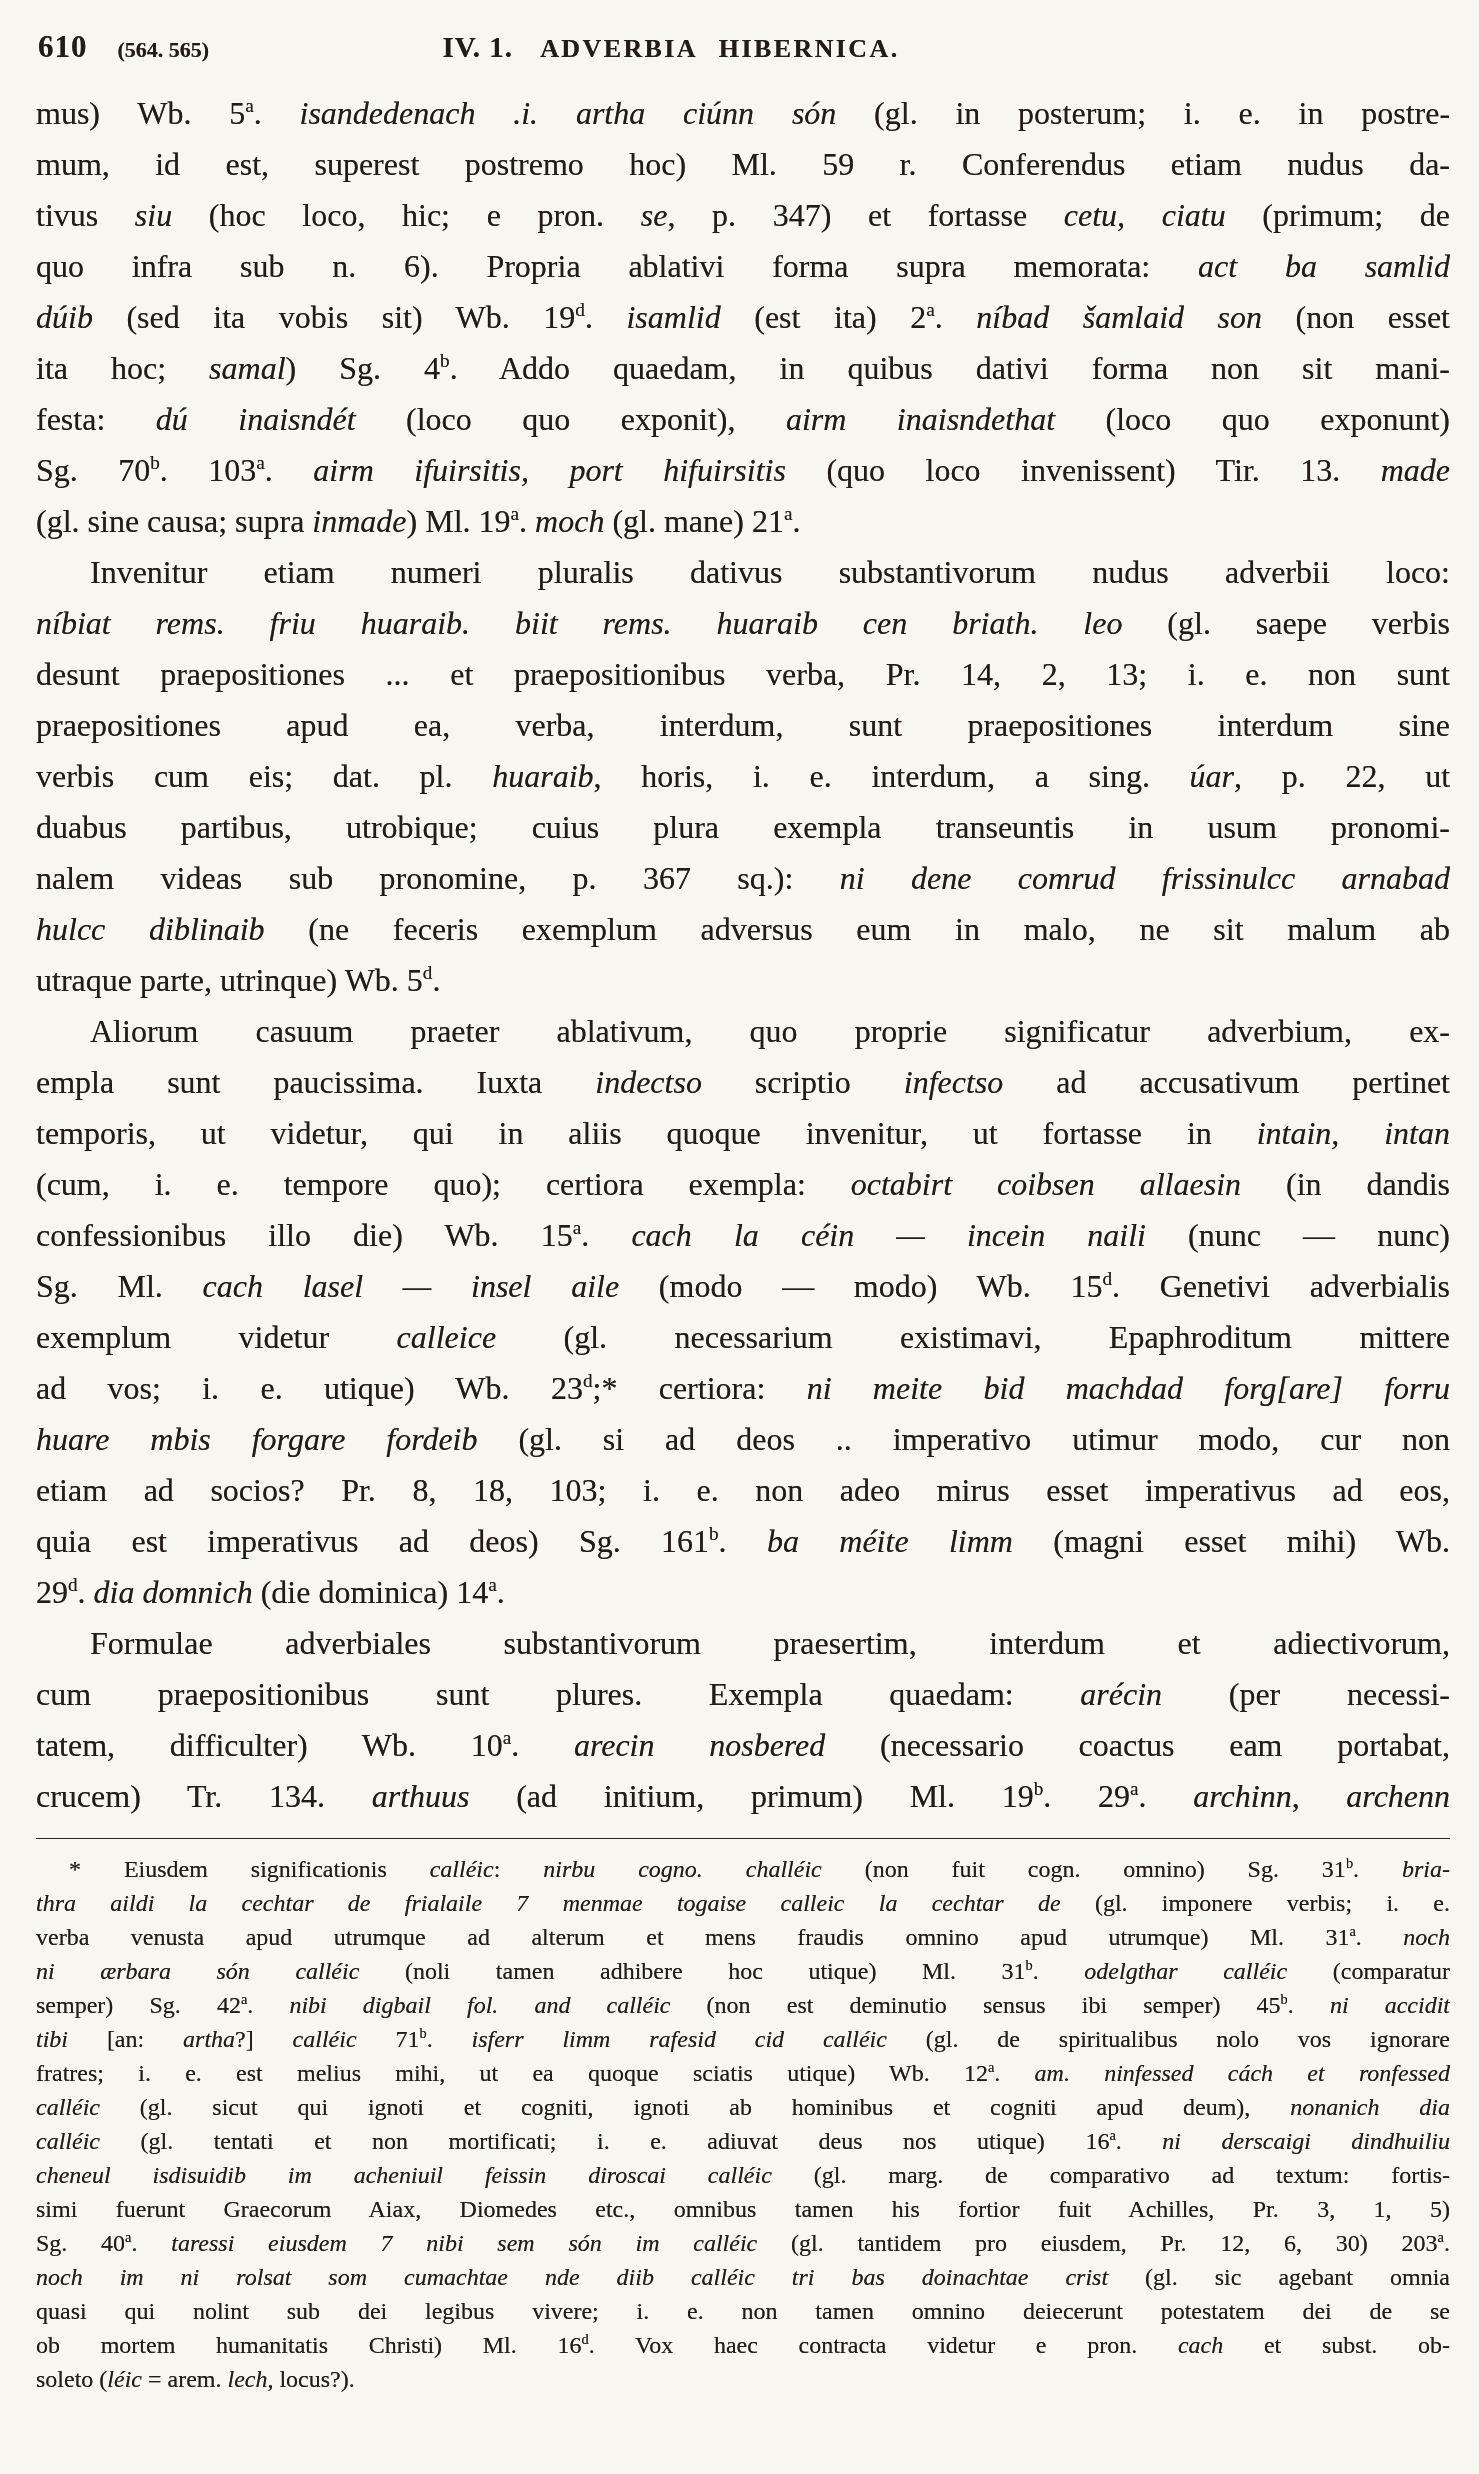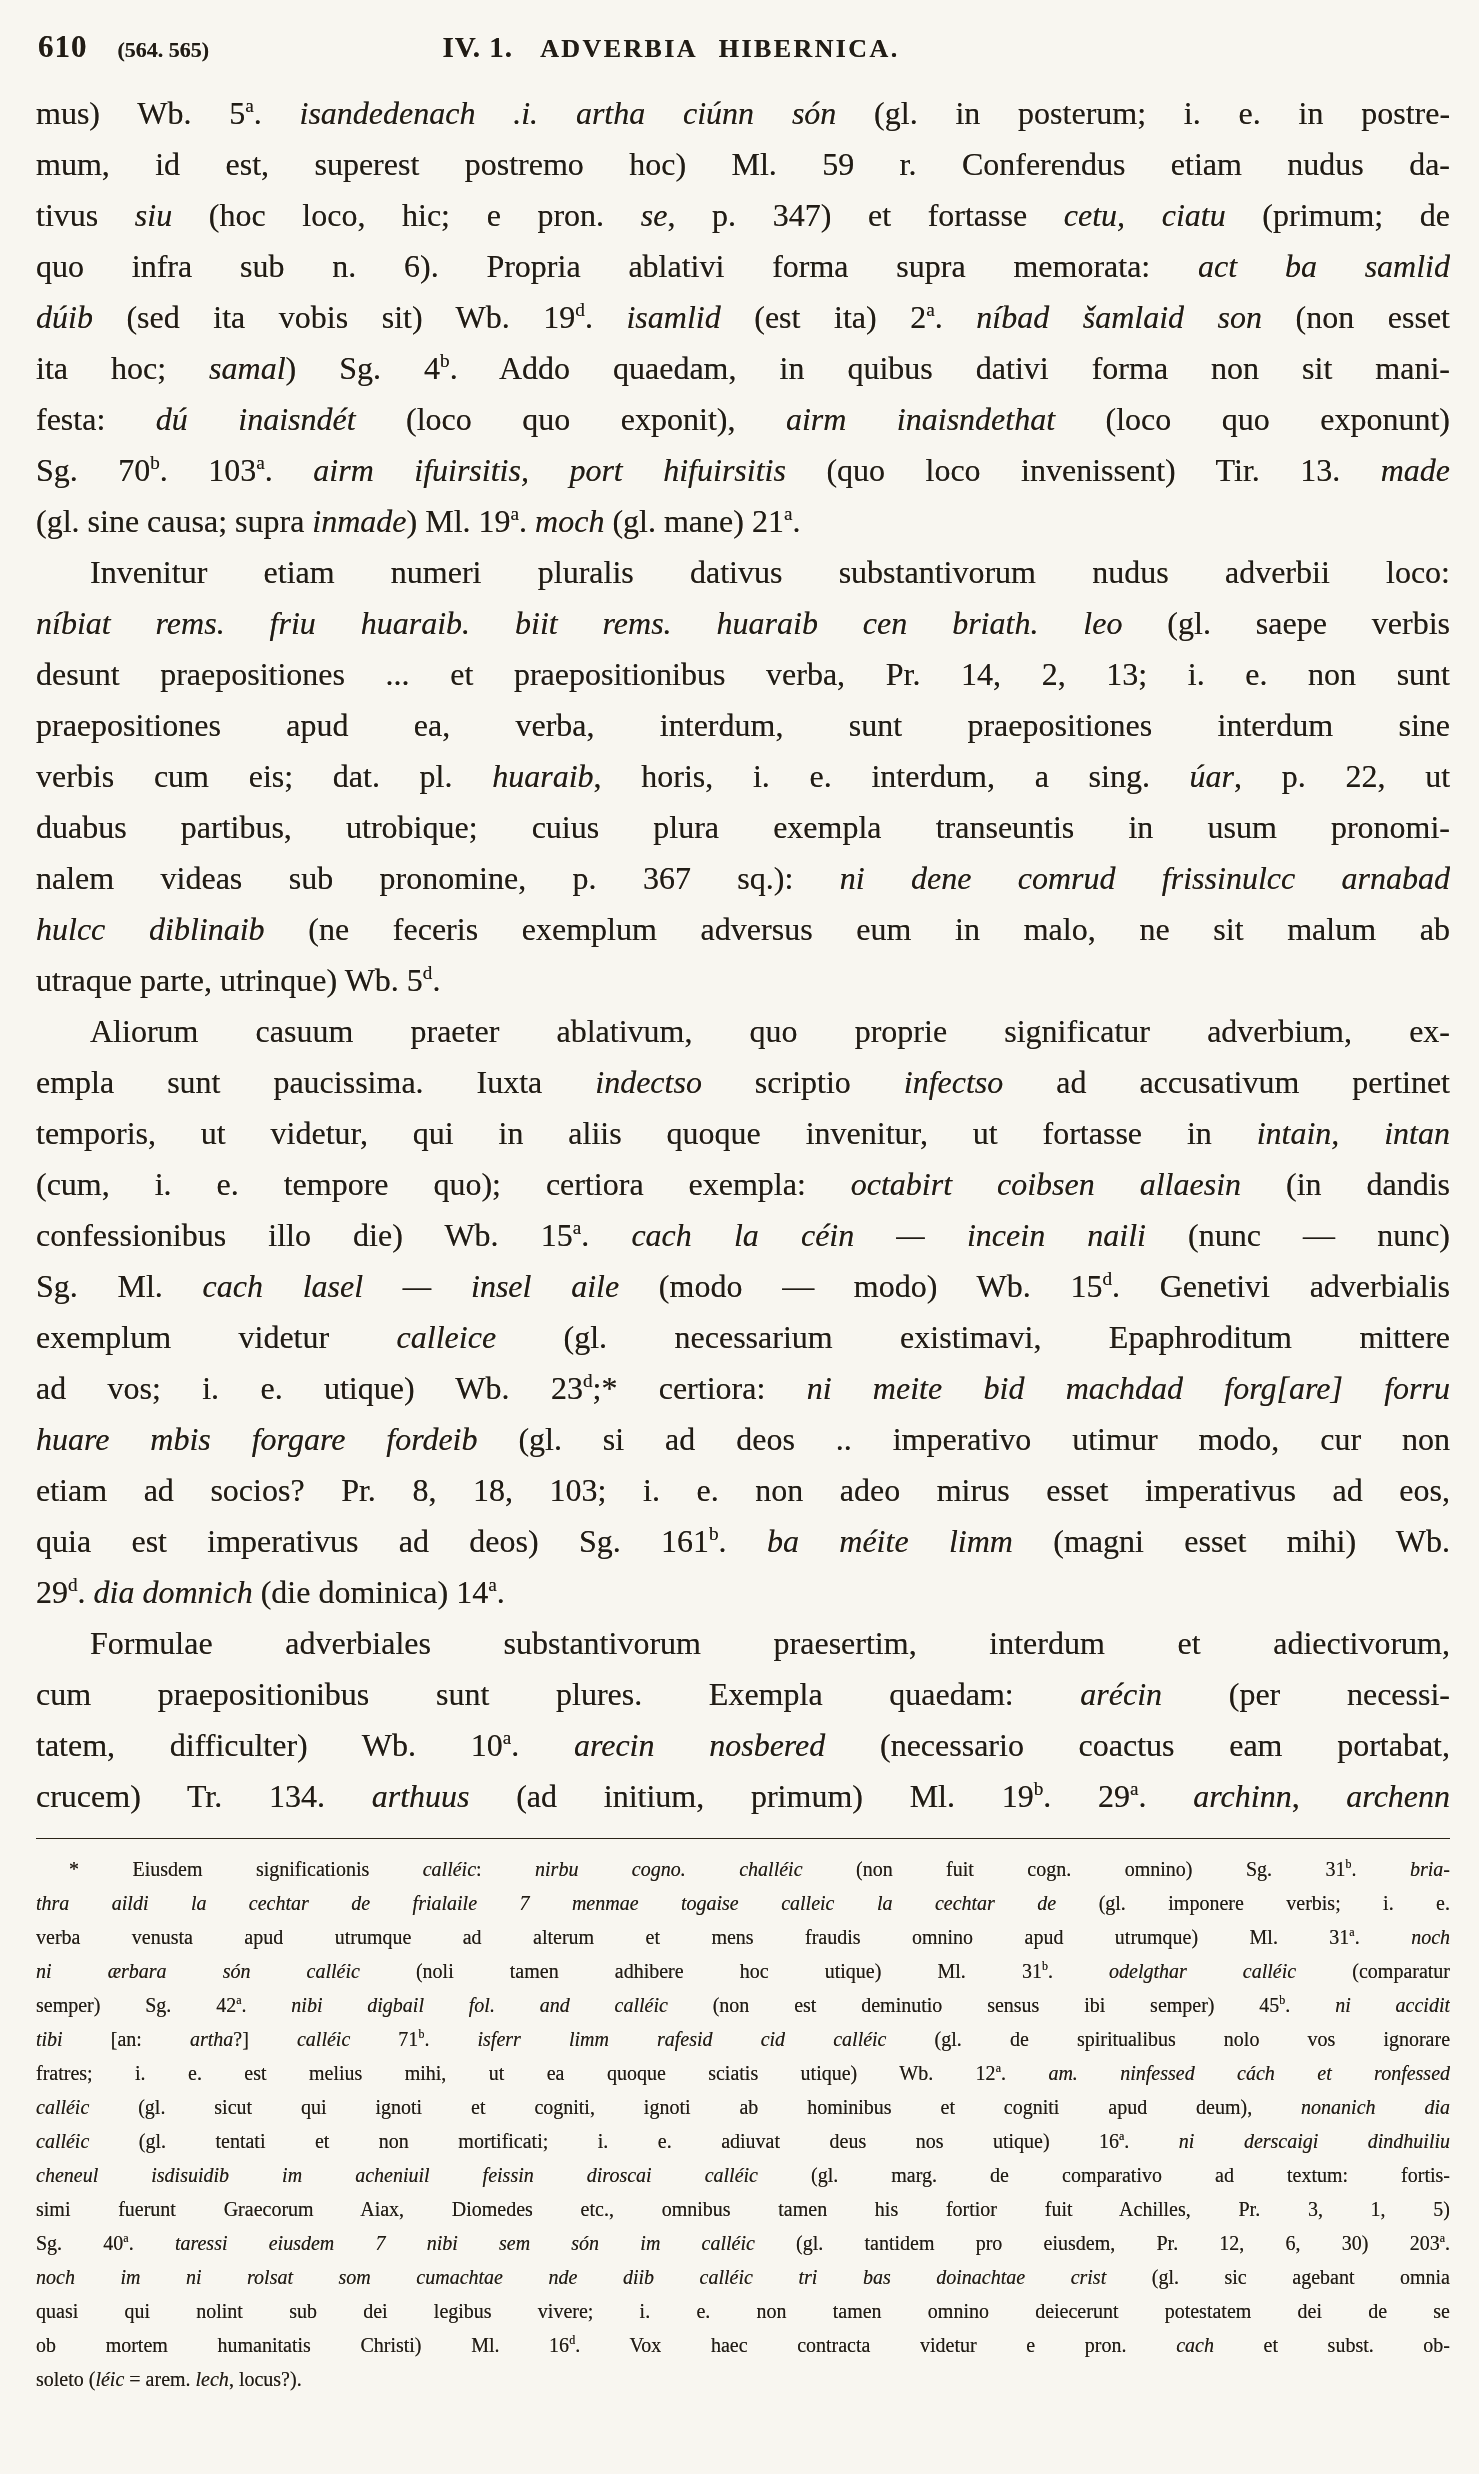--- a/index.html
+++ b/index.html
@@ -29,21 +29,21 @@
     text-align:justify; text-align-last:justify;
     overflow:hidden; white-space:normal;
   }
   .bodytext .line.last{ text-align-last:left; }
   .bodytext .line.first{ text-indent:54px; }
   .it{ font-style:italic; }
   sup{ font-size:60%; vertical-align:super; line-height:0; }
   
   .footrule{ margin:15.3px 0 13.4px 0; border-top:1.9px solid #2b2418; width:1414px; }
   .footnote .line{
-    font-size:20px; line-height:34px; height:34px;
+    font-size:24px; line-height:34px; height:34px;
     text-align:justify; text-align-last:justify;
     overflow:hidden;
   }
   .footnote .line.last{ text-align-last:left; }
   .footnote .line.first{ text-indent:33px; }
 </style>
 </head>
 <body>
 
 <div class="page">

